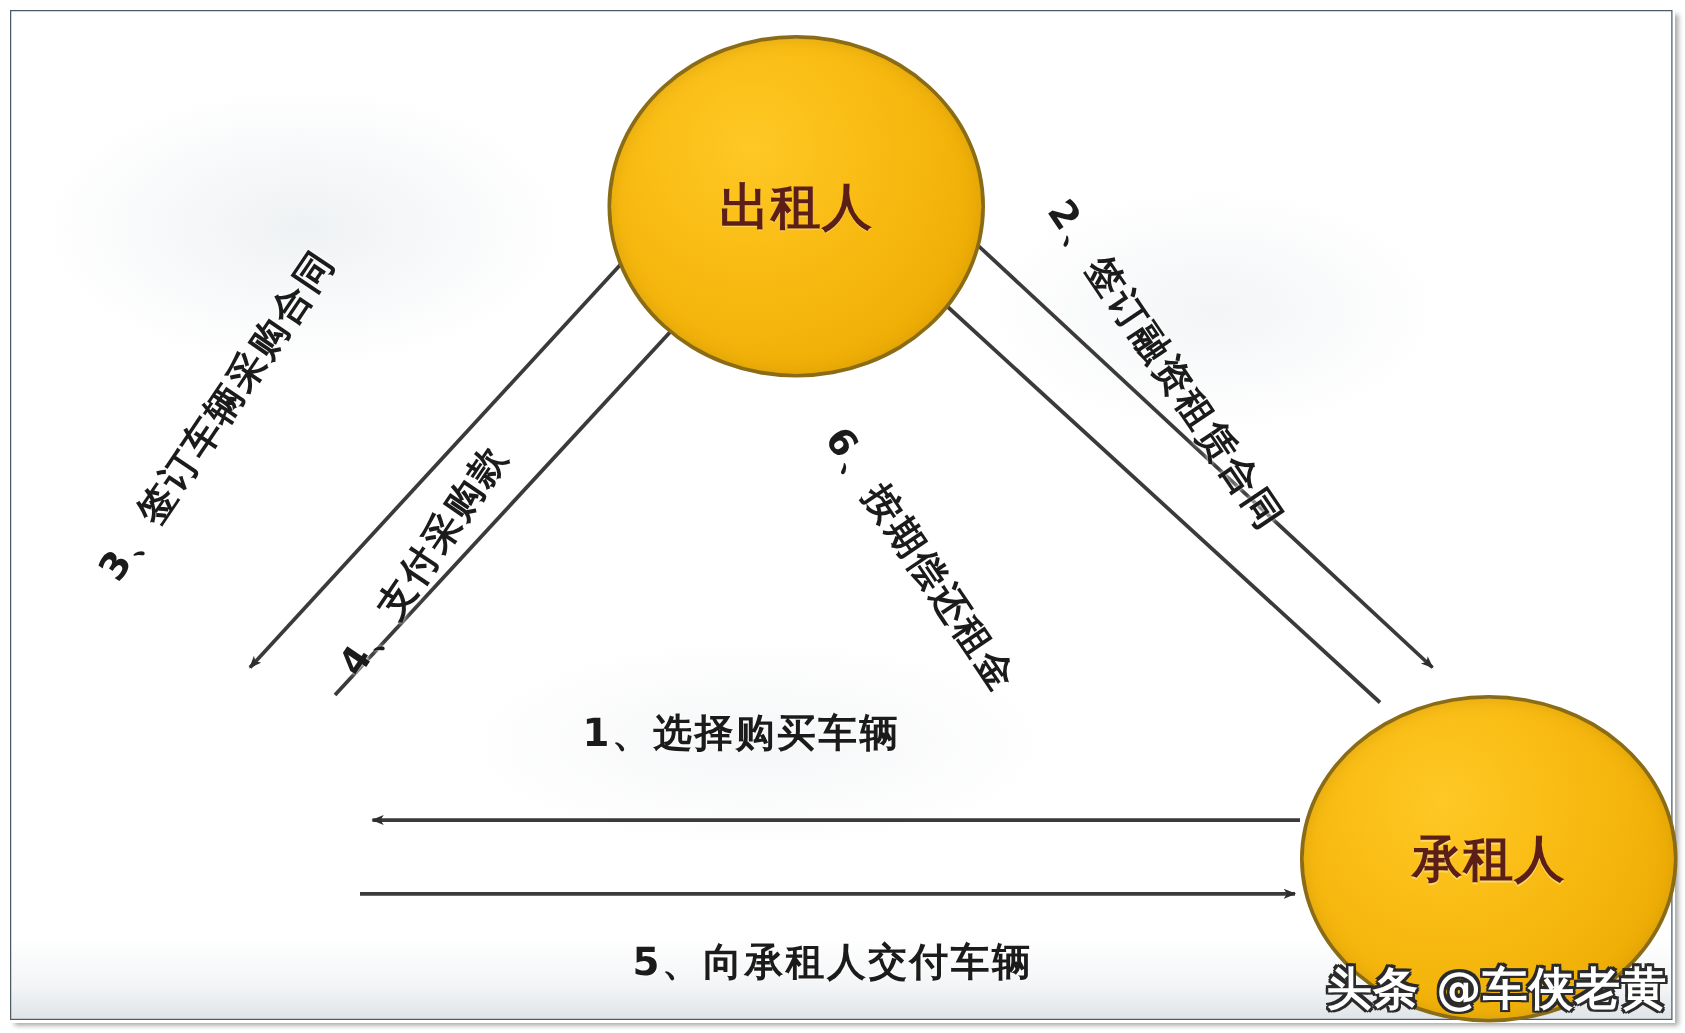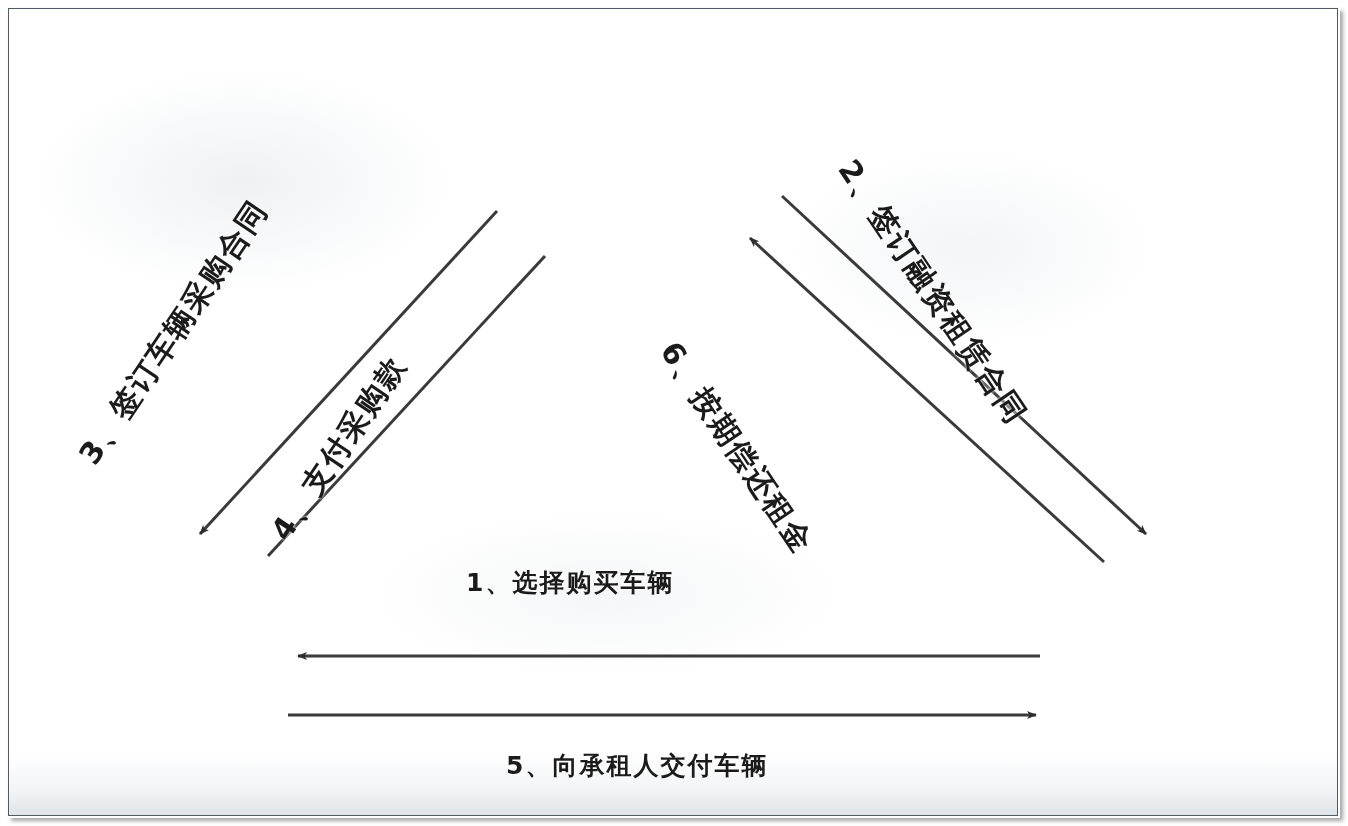--- a/index.html
+++ b/index.html
@@ -84,21 +84,21 @@
 
   .edge-label {
     position: absolute;
     font-family: "DejaVu Sans", "Liberation Sans", sans-serif;
     font-weight: 700;
     color: #1b1b1b;
     white-space: nowrap;
     text-shadow: 0 0 2px rgba(255,255,255,.9), 0 0 5px rgba(255,255,255,.7);
   }
 
-  .lbl-h { font-size: 25px; letter-spacing: 2px; }
+  .lbl-h { font-size: 31px; letter-spacing: 2px; }
   .lbl-d { font-size: 30px; letter-spacing: 2px; }
 
   #label-1 { left: 466px; top: 566px; }
   #label-5 { left: 462px; top: 749px; margin-left: 44px; }
 
   #label-3 { left: 104px; top: 432px; transform: rotate(-56deg); transform-origin: left bottom; }
   #label-4 { left: 296px; top: 508px; transform: rotate(-56deg); transform-origin: left bottom; }
   #label-2 { left: 862px; top: 152px; transform: rotate(56deg);  transform-origin: left top; }
   #label-6 { left: 684px; top: 334px; transform: rotate(56deg);  transform-origin: left top; }
 
@@ -138,29 +138,36 @@
 
     <line x1="782" y1="196" x2="1146" y2="534" stroke="#3a3a3a" stroke-width="3" marker-end="url(#ah)"></line>
 
     <line x1="1104" y1="562" x2="750" y2="238" stroke="#3a3a3a" stroke-width="3" marker-end="url(#ah)"></line>
 
     <line x1="1040" y1="656" x2="298" y2="656" stroke="#3a3a3a" stroke-width="3" marker-end="url(#ah)"></line>
 
     <line x1="288" y1="715" x2="1036" y2="715" stroke="#3a3a3a" stroke-width="3" marker-end="url(#ah)"></line>
   </svg>
 
+  <div class="node" id="node-lessor">
+    <span class="node-label">出租人</span>
+  </div>
 
 
+  <div class="node" id="node-lessee">
+    <span class="node-label">承租人</span>
+  </div>
 
   <div class="edge-label lbl-h" id="label-1">1、选择购买车辆</div>
 
   <div class="edge-label lbl-h" id="label-5">5、向承租人交付车辆</div>
 
   <div class="edge-label lbl-d" id="label-3">3、签订车辆采购合同</div>
 
   <div class="edge-label lbl-d" id="label-4">4、支付采购款</div>
 
   <div class="edge-label lbl-d" id="label-2">2、签订融资租赁合同</div>
 
   <div class="edge-label lbl-d" id="label-6">6、按期偿还租金</div>
 
+  <div class="watermark">头条 @车侠老黄</div>
 
 </div>
 
 </body></html>

